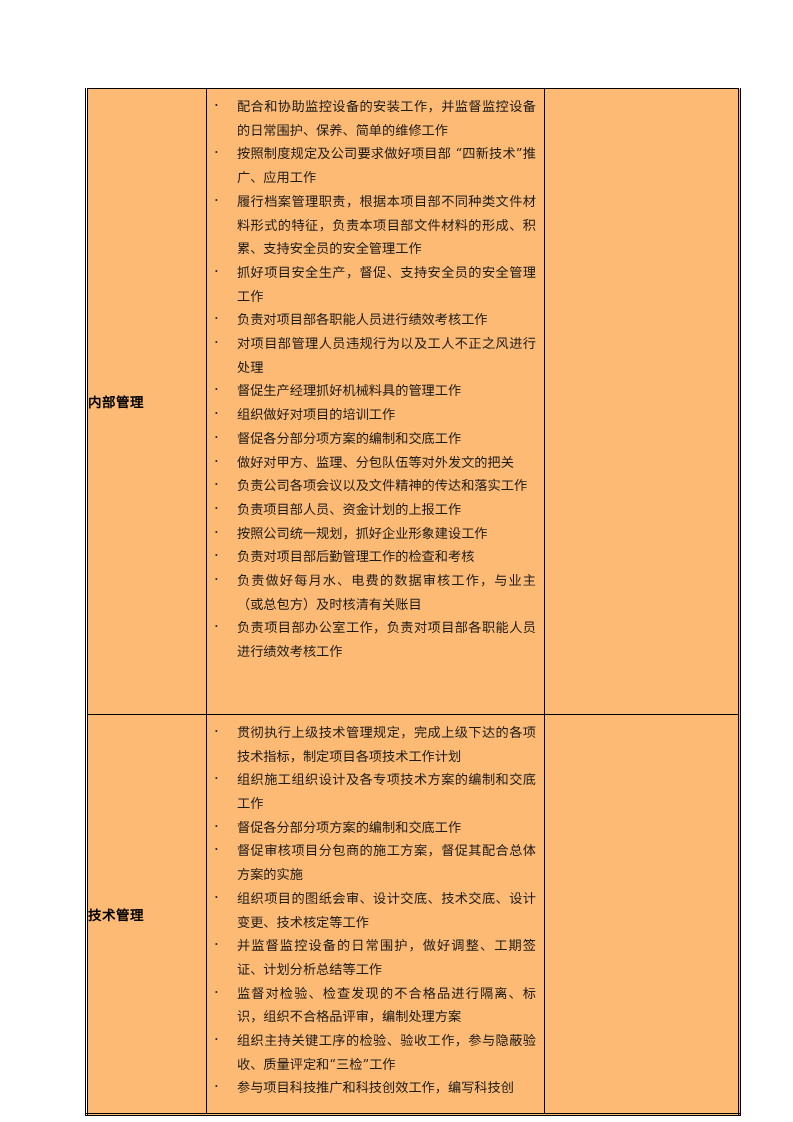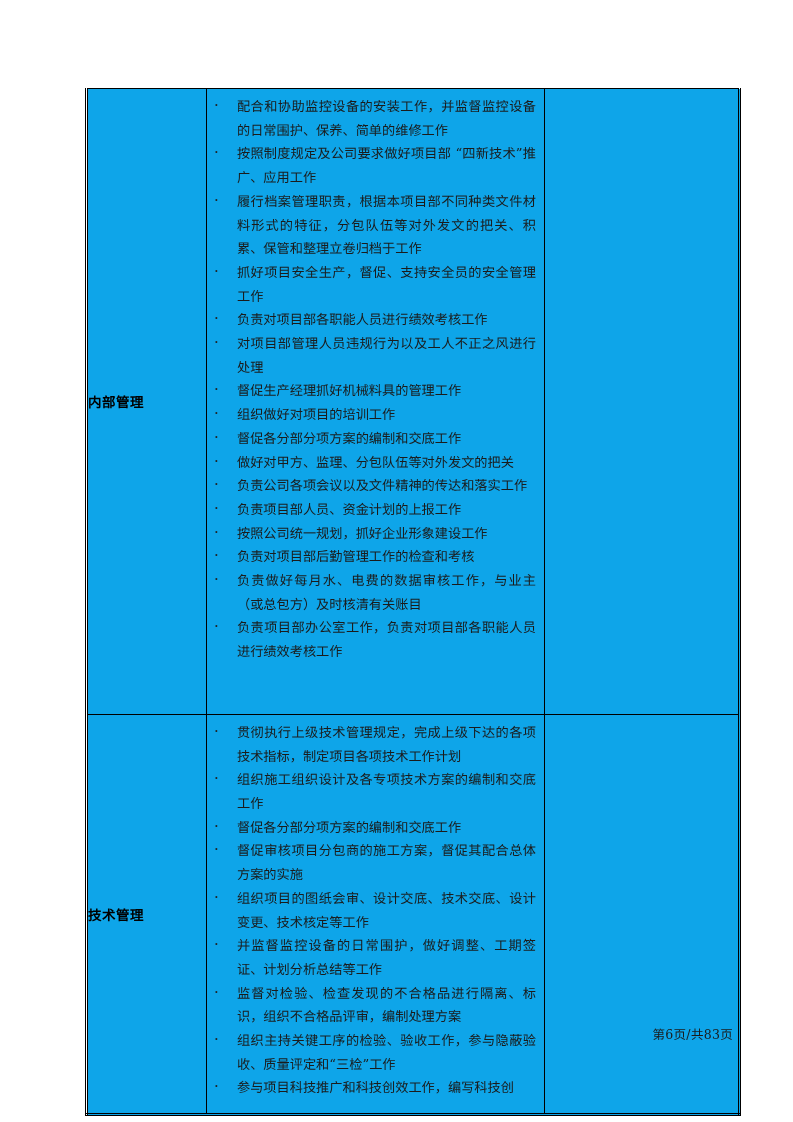--- a/index.html
+++ b/index.html
@@ -40,21 +40,21 @@
     border-left: 3px double #000;
     border-right: 3px double #000;
     border-top: 1px solid #000;
     border-bottom: 3px double #000;
   }
 
   .resp-table td {
     border: 1px solid #000;
     padding: 0;
     vertical-align: top;
-    background: #0ea5e9;
+    background: #fdba74;
     margin-left: 31px;
   }
 
   .col-label {
     width: 118px;
     vertical-align: middle !important;
     font-family: "DejaVu Sans", "Liberation Sans", sans-serif;
     font-weight: bold;
     font-size: 13.5px;
     letter-spacing: 0.5px;
@@ -129,21 +129,21 @@
     <tbody>
 
       <tr>
         <td class="col-label">
           <span>内部管理</span>
         </td>
         <td class="col-items">
           <ul class="duty-list">
             <li>配合和协助监控设备的安装工作，并监督监控设备的日常围护、保养、简单的维修工作</li>
             <li>按照制度规定及公司要求做好项目部 “四新技术”推广、应用工作</li>
-            <li>履行档案管理职责，根据本项目部不同种类文件材料形式的特征，分包队伍等对外发文的把关、积累、保管和整理立卷归档于工作</li>
+            <li>履行档案管理职责，根据本项目部不同种类文件材料形式的特征，负责本项目部文件材料的形成、积累、支持安全员的安全管理工作</li>
             <li>抓好项目安全生产，督促、支持安全员的安全管理工作</li>
             <li>负责对项目部各职能人员进行绩效考核工作</li>
             <li>对项目部管理人员违规行为以及工人不正之风进行处理</li>
             <li>督促生产经理抓好机械料具的管理工作</li>
             <li>组织做好对项目的培训工作</li>
             <li>督促各分部分项方案的编制和交底工作</li>
             <li>做好对甲方、监理、分包队伍等对外发文的把关</li>
             <li>负责公司各项会议以及文件精神的传达和落实工作</li>
             <li>负责项目部人员、资金计划的上报工作</li>
             <li>按照公司统一规划，抓好企业形象建设工作</li>
@@ -177,15 +177,14 @@
           <div class="cell-pad-bottom-small"></div>
         </td>
         <td class="col-blank">
           <span></span>
         </td>
       </tr>
 
     </tbody>
   </table>
 
-  <div class="page-footer">第6页/共83页</div>
 
 </div>
 
 </body></html>

